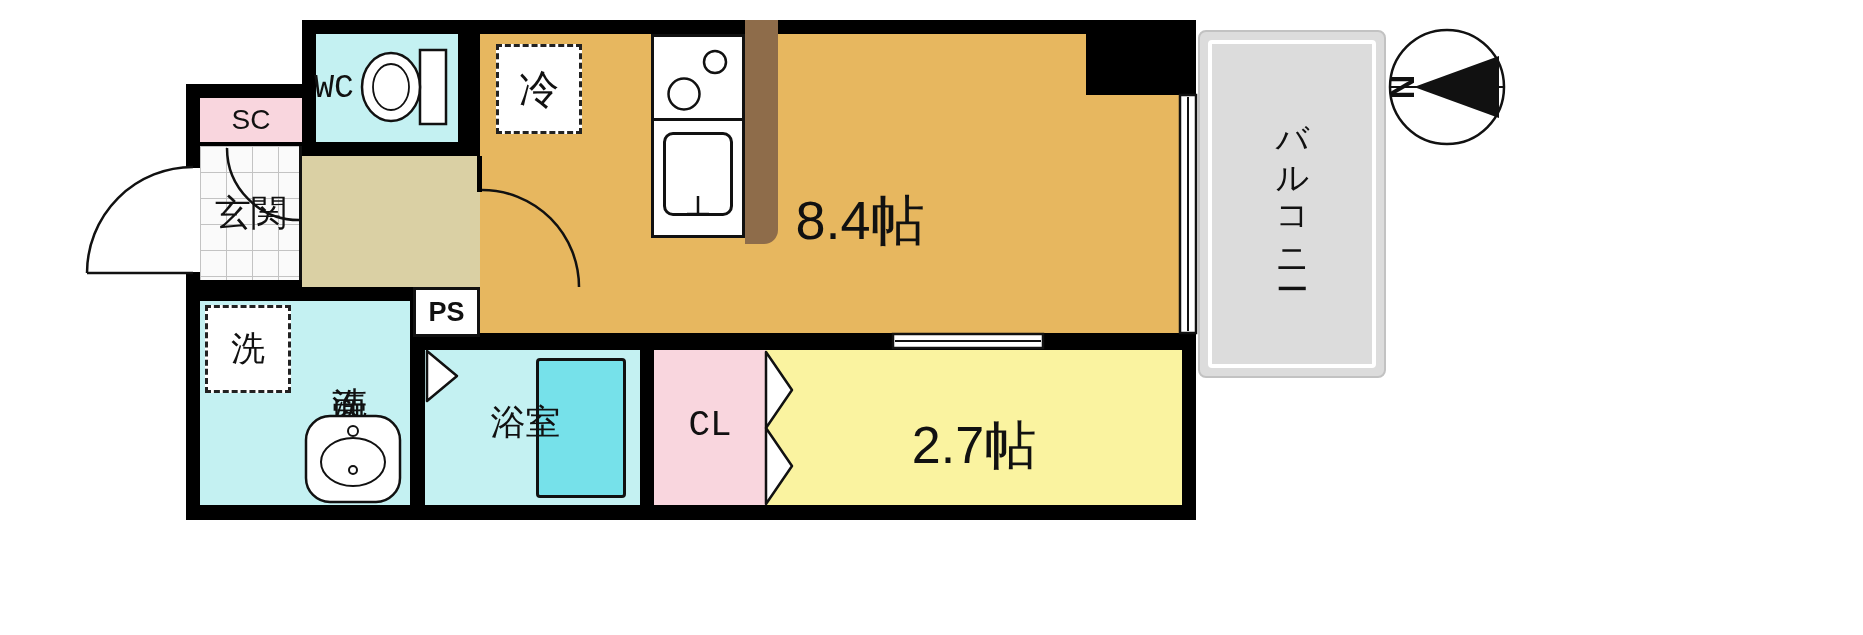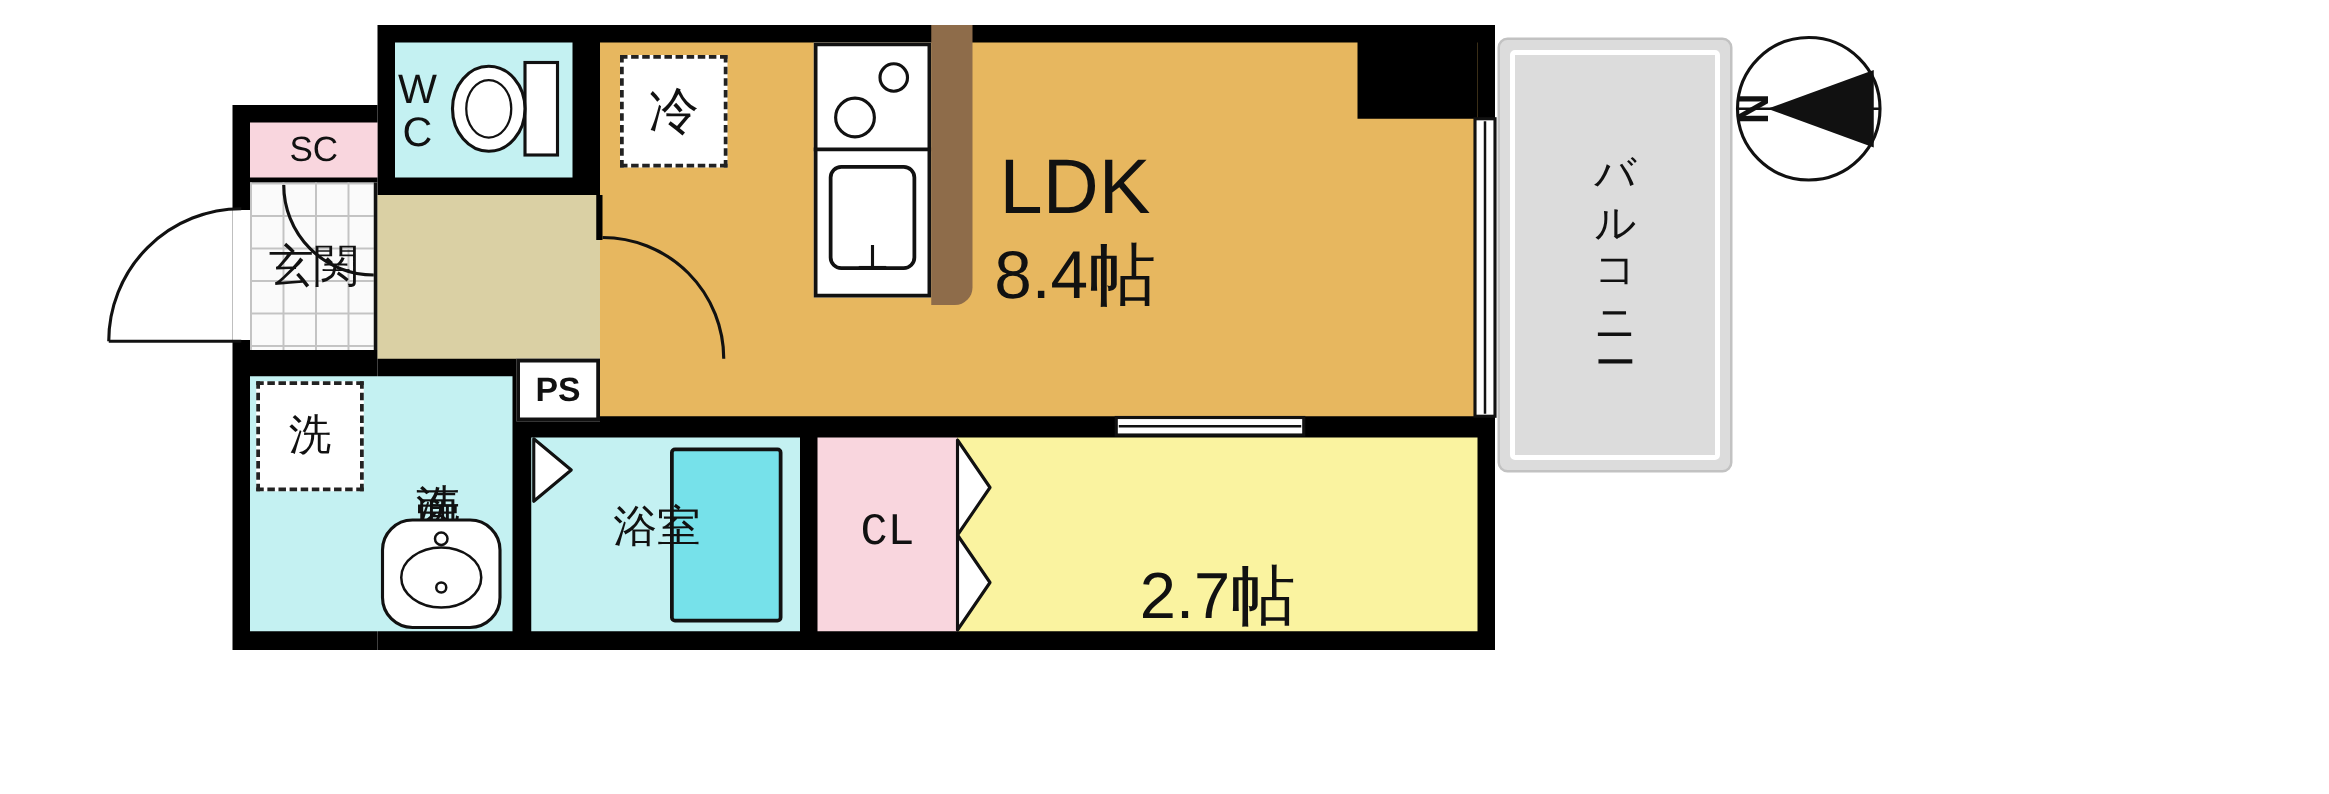--- a/index.html
+++ b/index.html
@@ -82,36 +82,35 @@
   <div class="dashed-box z20" style="left:205px; top:305px; width:86px; height:88px;"></div>
   <div class="solid-box z20" style="left:413px; top:287px; width:67px; height:50px;"></div>
 
   <div class="kitchen-unit z20"></div>
   <div class="kitchen-divider z20"></div>
   <div class="sink z20"></div>
   <div class="counter z20"></div>
   <div class="bathtub z20"></div>
 
   <div class="label z30" style="left:200px; top:98px;  width:102px; height:44px;  font-size:28px;">SC</div>
-  <div class="label wc-label z30" style="left:313px; top:44px; height:90px; font-size:33px;">WC</div>
+  <div class="label wc-label z30" style="left:313px; top:44px; height:90px; font-size:33px;font-family:Liberation Mono, monospace;">WC</div>
   <div class="label z30" style="left:200px; top:146px; width:102px; height:134px; font-size:36px;">玄関</div>
   <div class="label z30" style="left:496px; top:44px;  width:86px;  height:90px;  font-size:40px;">冷</div>
 
-  <div class="label z30" style="left:660px; top:112px; width:400px; height:75px; font-size:62px;">LDK</div>
   <div class="label z30" style="left:660px; top:190px; width:400px; height:60px; font-size:54px;">8.4帖</div>
 
   <div class="label vtext z30" style="left:1272px; top:85px; width:40px; height:210px; font-size:33px;">バルコニー</div>
 
   <div class="label z30" style="left:205px; top:305px; width:86px; height:88px; font-size:34px;">洗</div>
   <div class="label vtext z30" style="left:330px; top:296px; width:38px; height:140px; font-size:35px;">洗面室</div>
   <div class="label z30" style="left:413px; top:287px; width:67px; height:50px; font-size:27px; font-weight:600;">PS</div>
   <div class="label z30" style="left:425px; top:395px; width:105px; height:55px; font-size:35px;margin-left:48px;">浴室</div>
   <div class="label z30" style="left:654px; top:398px; width:112px; height:55px; font-size:36px;font-family:Liberation Mono, monospace;">CL</div>
 
-  <div class="label z30" style="left:774px; top:448px; width:400px; height:58px; font-size:52px;">2.7帖</div>
+  <div class="label z30" style="left:774px; top:416px; width:400px; height:58px; font-size:52px;">2.7帖</div>
 
   <svg class="overlay" viewBox="0 0 1863 635">
 
     <g>
       <rect x="1180" y="95" width="16" height="238" fill="#fff" stroke="#111" stroke-width="2.5"></rect>
       <line x1="1188" y1="97" x2="1188" y2="331" stroke="#111" stroke-width="2"></line>
     </g>
     <g>
       <rect x="893" y="334" width="150" height="14" fill="#fff" stroke="#111" stroke-width="2.5"></rect>
       <line x1="895" y1="341" x2="1041" y2="341" stroke="#111" stroke-width="2"></line>

